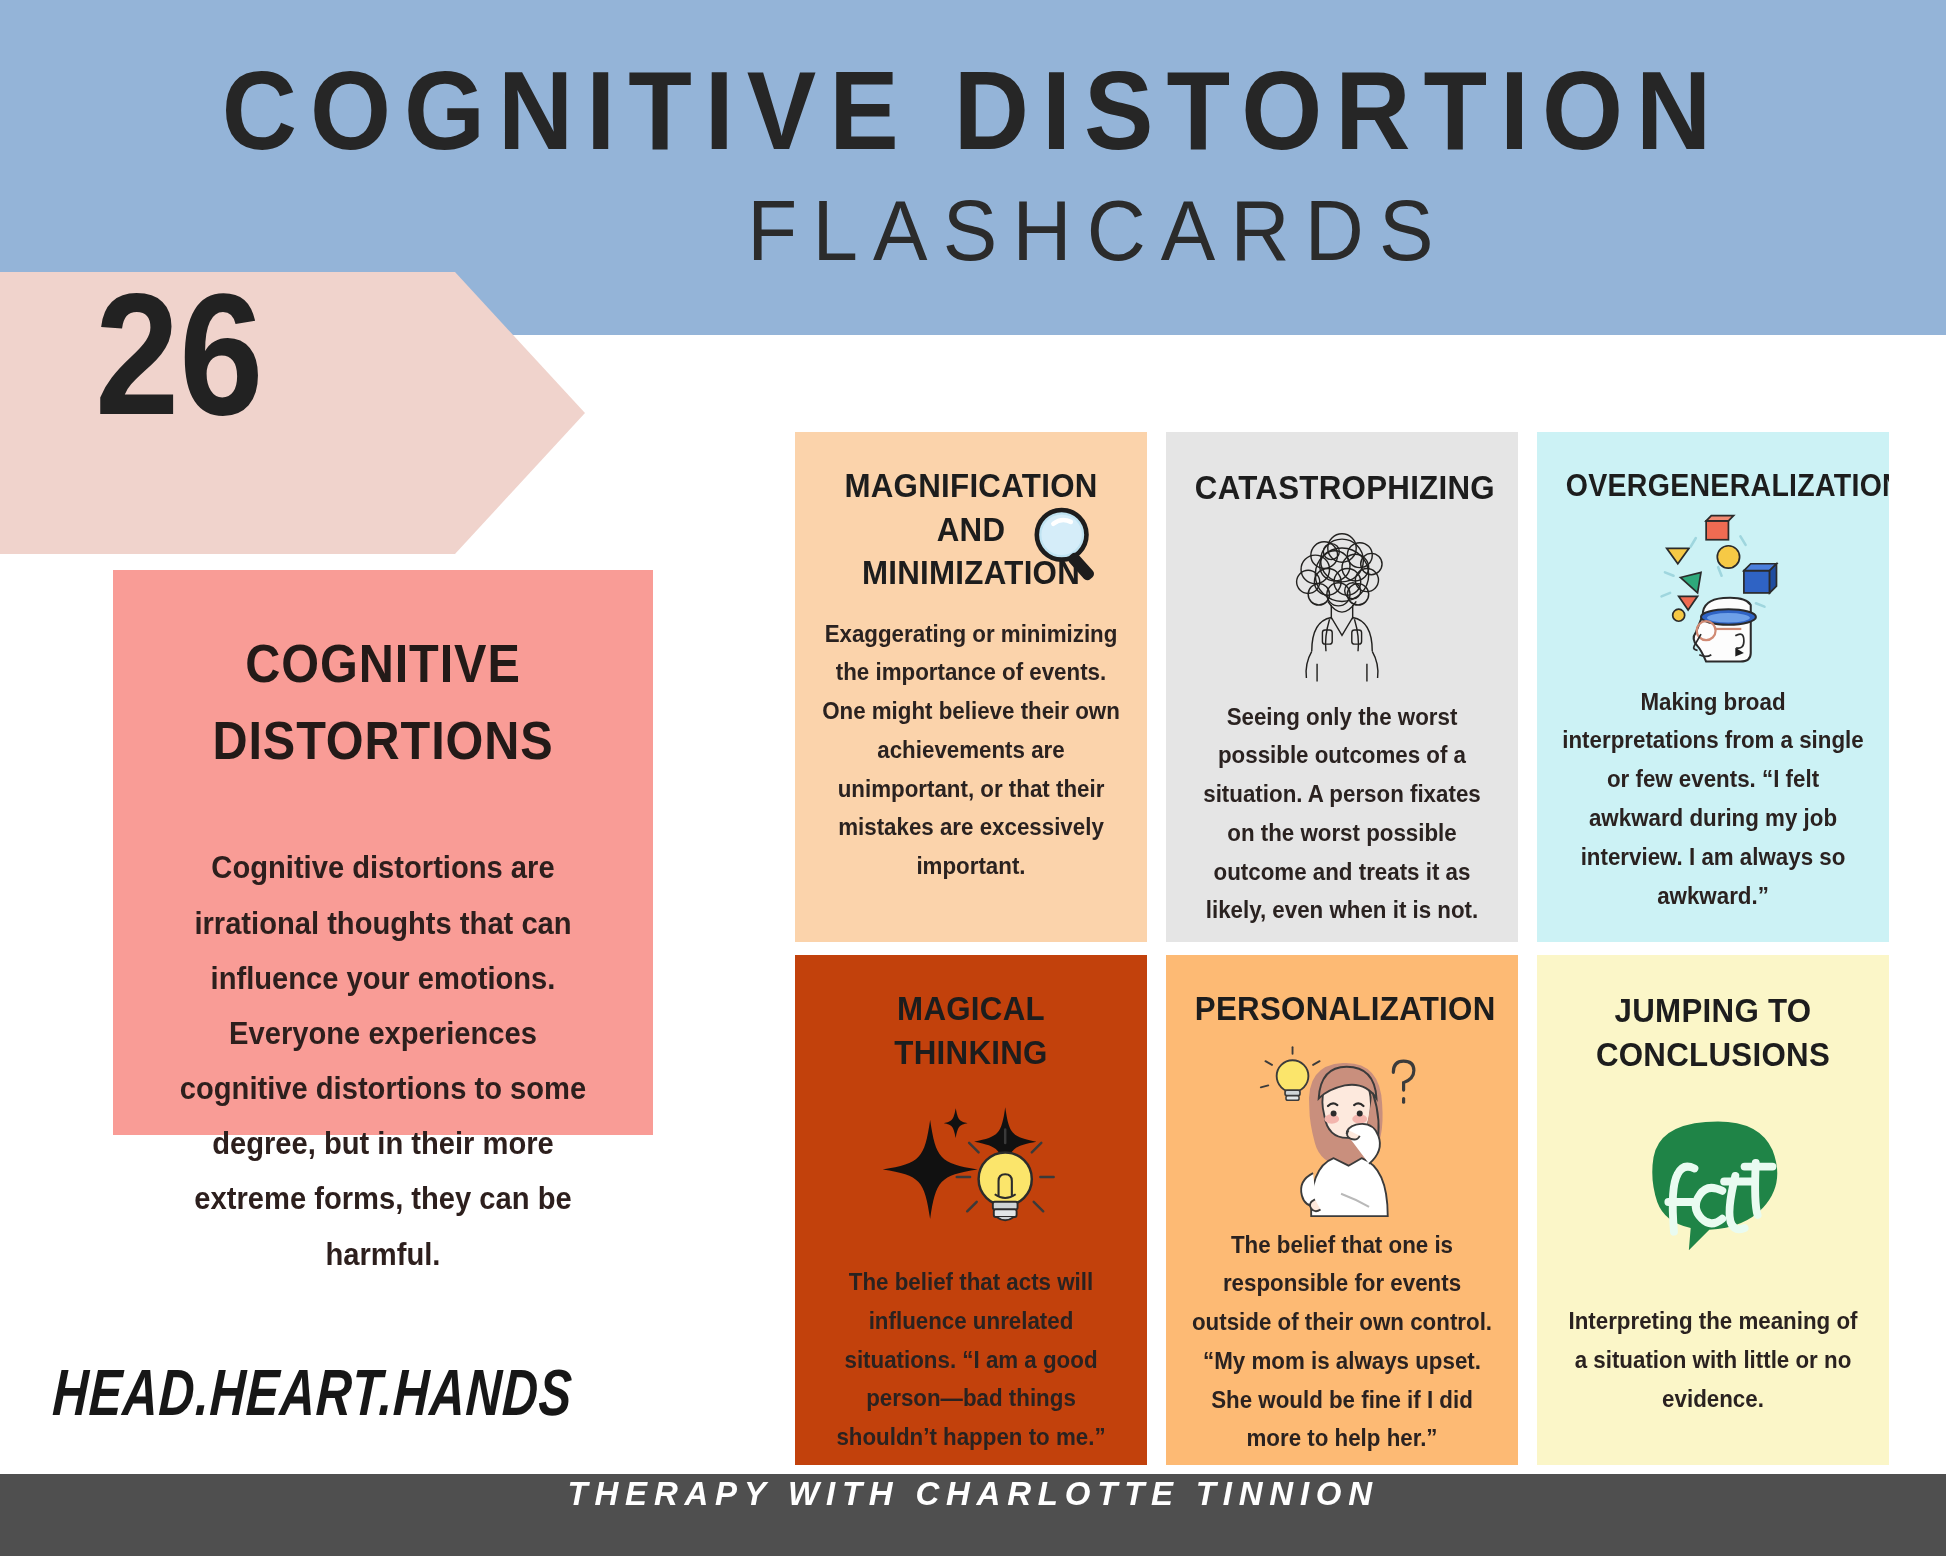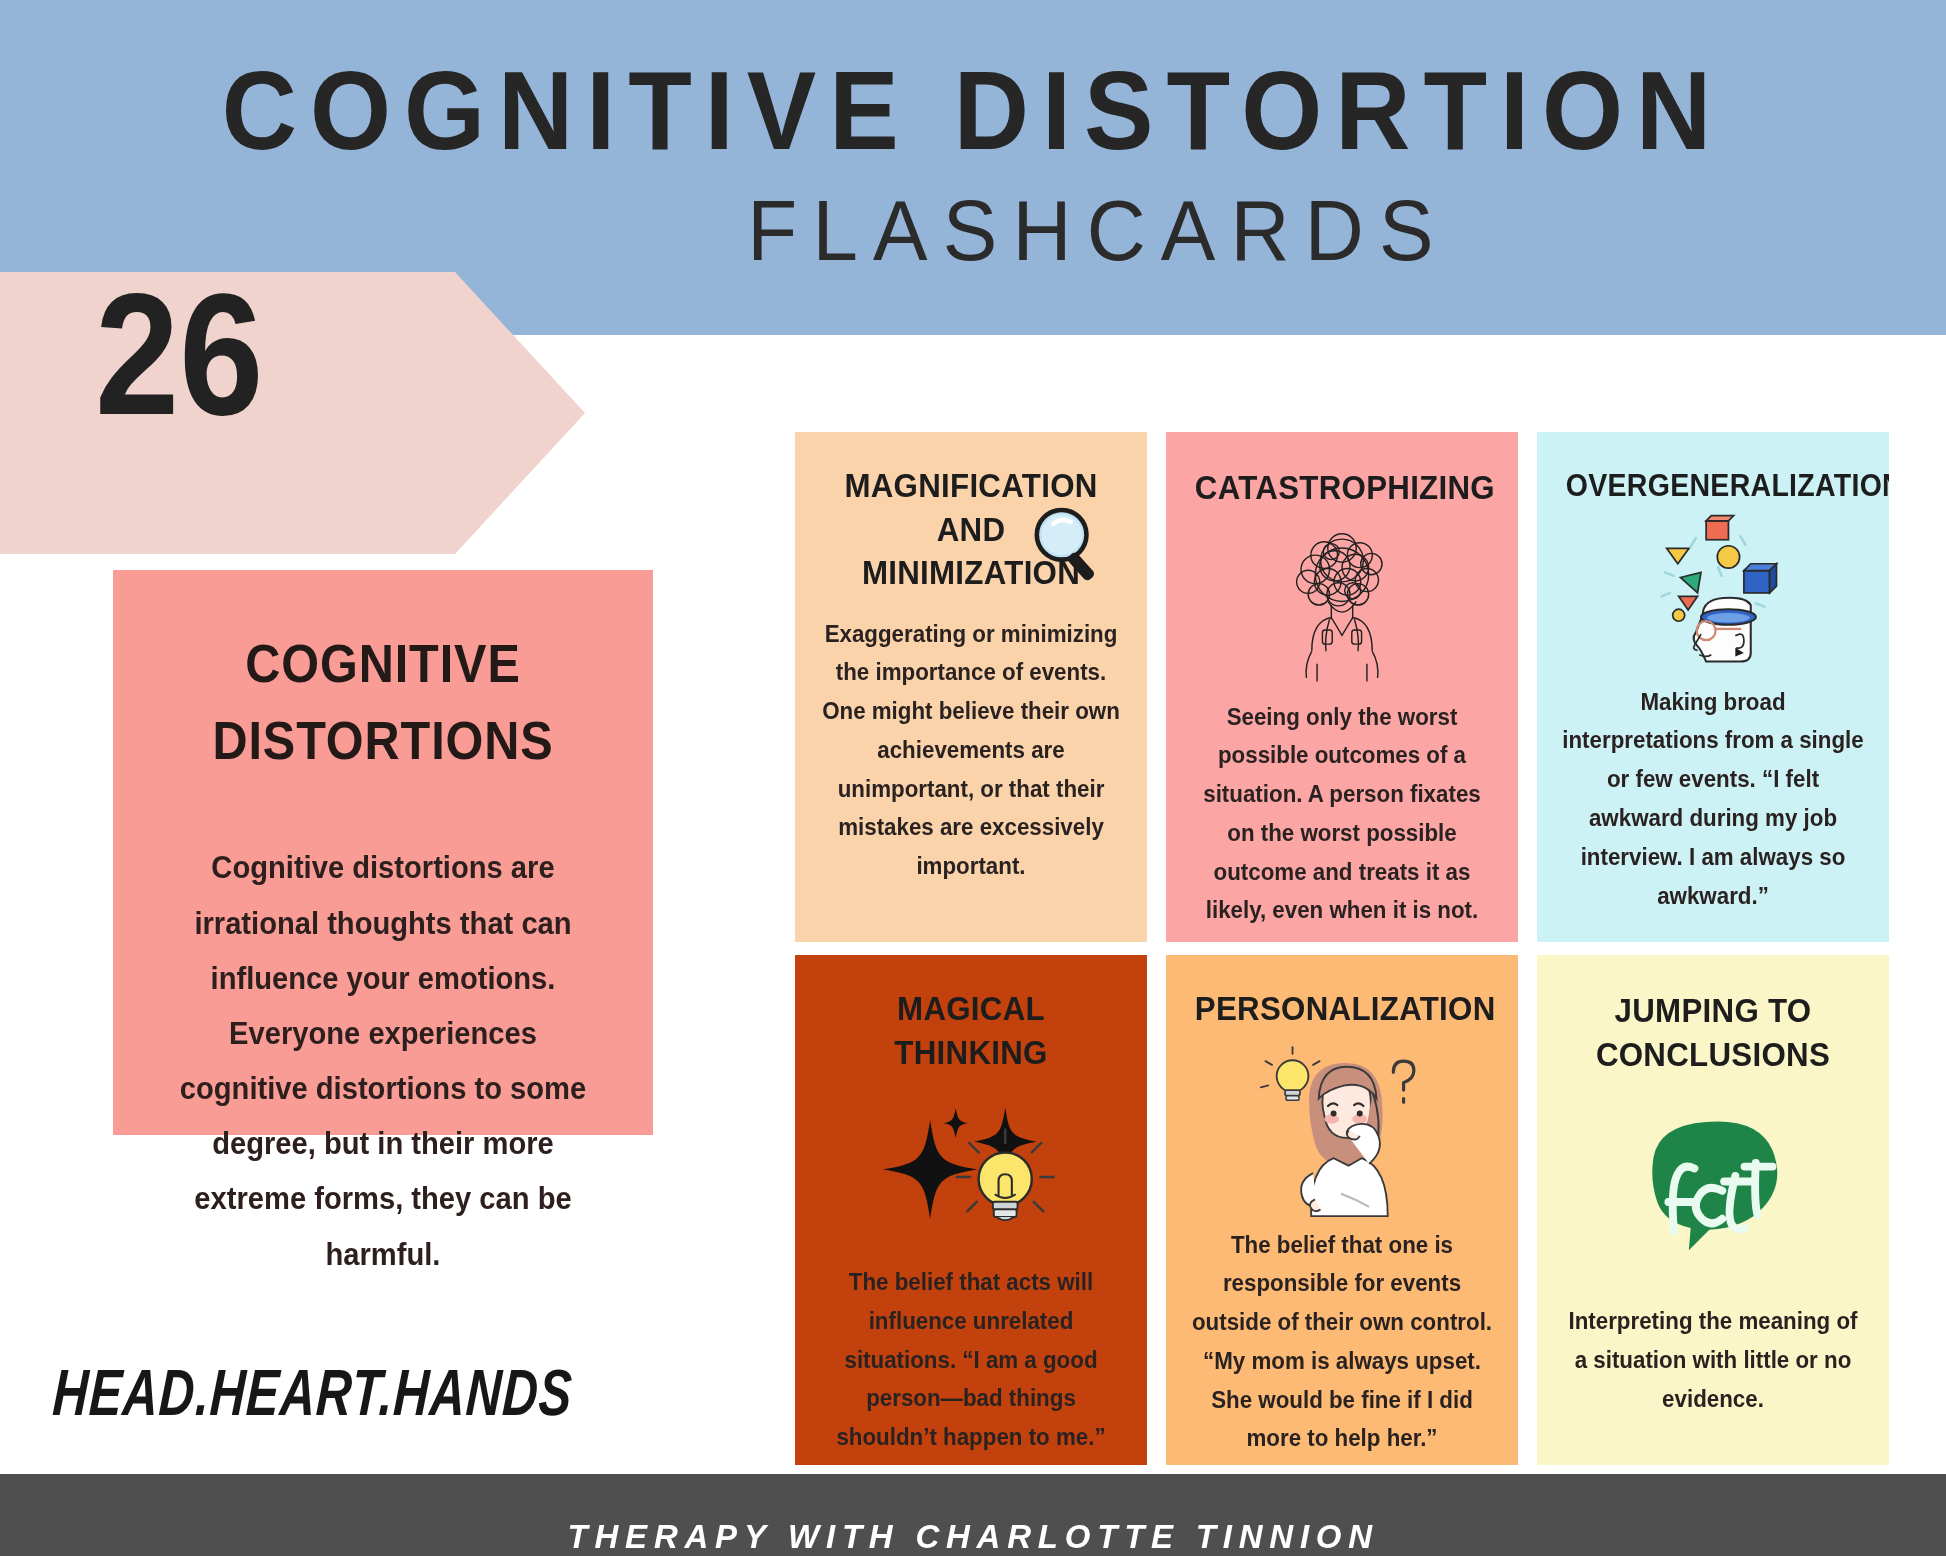--- a/index.html
+++ b/index.html
@@ -99,21 +99,21 @@
     color:#171717;
     transform:scaleY(1.28) scaleX(0.96) skewX(-4deg);
     transform-origin:left top;
     white-space:nowrap;
   }
 
   
   .footer-bar{
     position:absolute;left:0;bottom:0;width:1946px;height:82px;
     background:#4f4f4f;
-    display:flex;align-items:flex-end;justify-content:center;
+    display:flex;align-items:flex-start;justify-content:center;
   }
   .footer-text{
     color:#fff;
     font-size:34px;
     font-style:italic;
     font-weight:bold;
     letter-spacing:7px;
     transform:scaleX(0.97);
     white-space:nowrap;
   }
@@ -190,21 +190,21 @@
             <circle cx="42" cy="40" r="27" fill="#bfe3f2" stroke="#1d1d1d" stroke-width="5"></circle>
             <circle cx="42" cy="40" r="22" fill="#d8eefa" opacity="0.85"></circle>
             <path d="M33 28 q9 -7 19 -2" stroke="#ffffff" stroke-width="5" fill="none" stroke-linecap="round"></path>
             <rect x="56" y="58" width="13" height="34" rx="5" transform="rotate(-42 62 74)" fill="#1d1d1d"></rect>
           </svg>
         </span>
       </div>
       <div class="card-body" style="margin-top:20px;">Exaggerating or minimizing the importance of events. One might believe their own achievements are unimportant, or that their mistakes are excessively important.</div>
     </div>
 
-    <div class="card" id="card1" style="background: #fca5a5;">
+    <div class="card" id="card1" style="background: #e5e5e5;">
       <div class="card-title" style="margin-top:16px;">CATASTROPHIZING</div>
       <div class="art" style="margin-top:6px;">
         <svg viewBox="0 0 200 200" width="180" height="178">
           <g fill="none" stroke="#22211f" stroke-width="1.6">
 
             <circle cx="80" cy="44" r="15"></circle>
               <circle cx="100" cy="36" r="16"></circle>
             <circle cx="120" cy="44" r="14"></circle>
               <circle cx="70" cy="60" r="16"></circle>
             <circle cx="92" cy="56" r="17"></circle>

